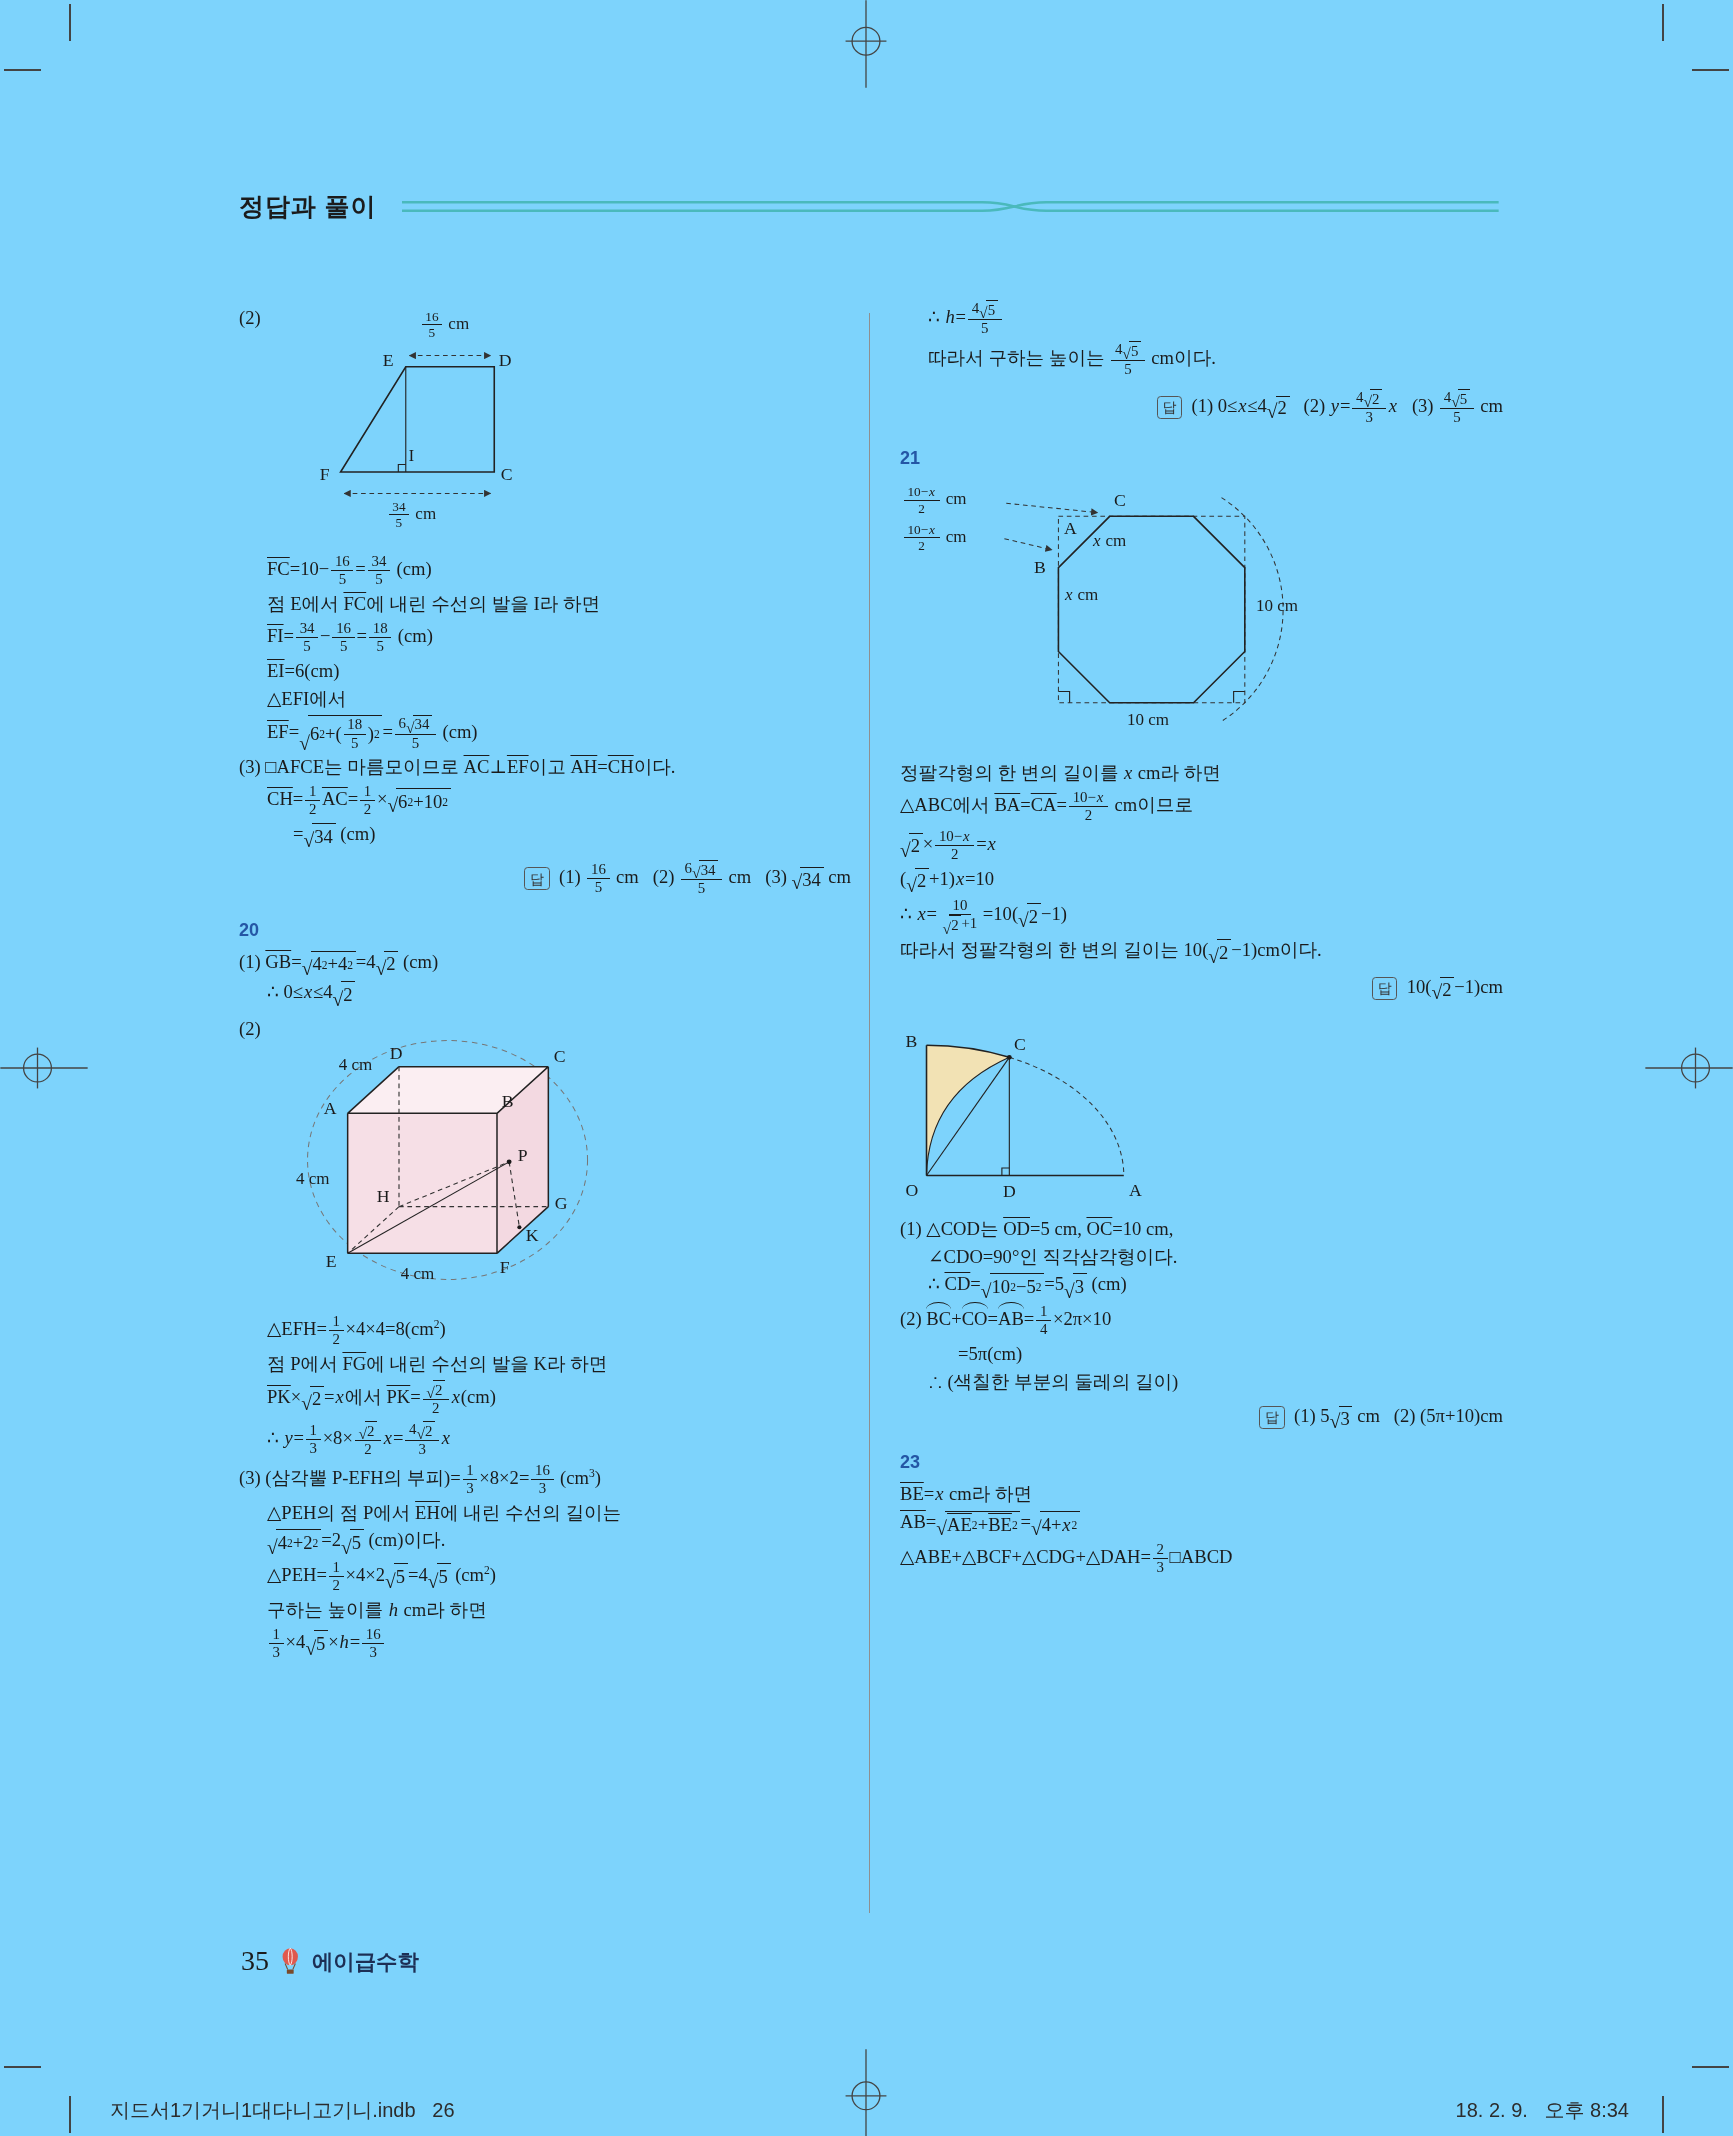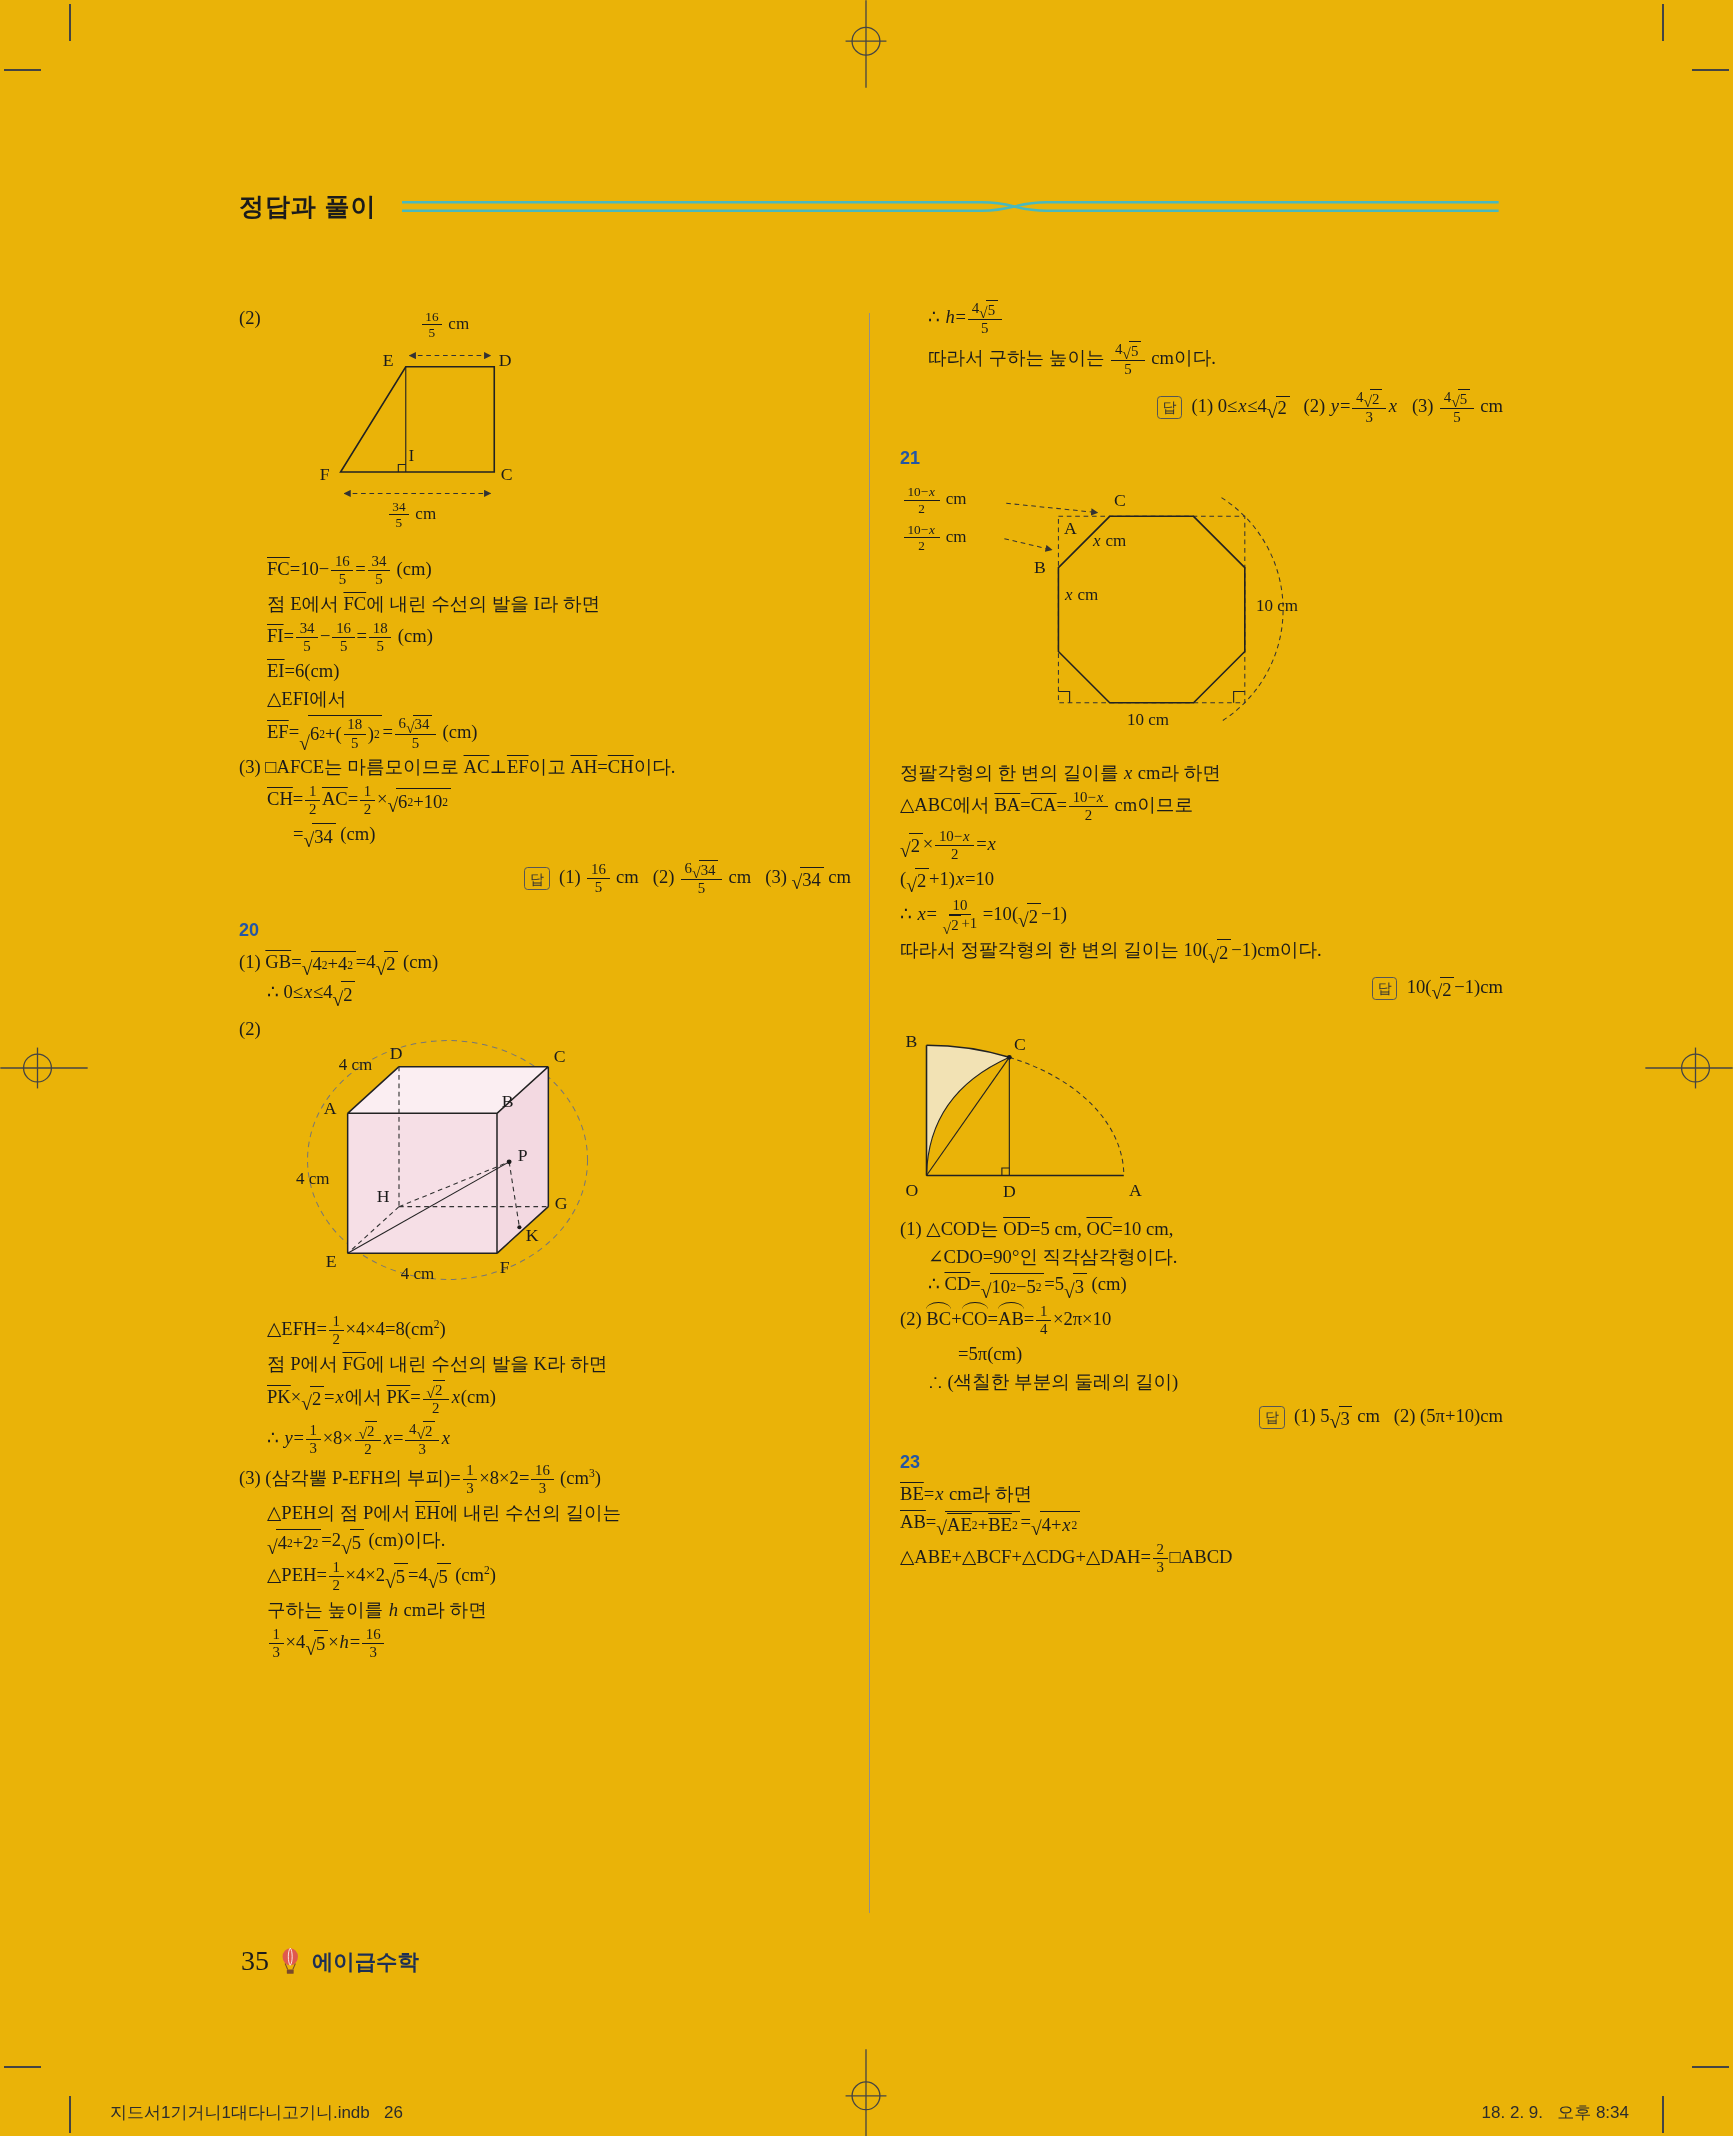--- a/index.html
+++ b/index.html
@@ -1,18 +1,18 @@
 <!DOCTYPE html>
 <html style="font-size:15px"><head>
 <meta charset="utf-8">
 <style>
   *{margin:0;padding:0;box-sizing:border-box}
   html,body{background:#e9e9e7}
   body{font-family:"Liberation Serif","DejaVu Serif",serif;color:#1b1b1b}
-  .page{position:relative;width:1733px;height:2137px;background:#eab308;margin:0 auto;overflow:hidden}
+  .page{position:relative;width:1733px;height:2137px;background:#7dd3fc;margin:0 auto;overflow:hidden}
 
   
   .reg{position:absolute;stroke:#444;stroke-width:1.4;fill:none}
   .tick{position:absolute;background:#444}
 
   
   .hdr{position:absolute;left:239px;top:190px;width:1260px;display:flex;align-items:center}
   .hdr-title{font-family:"Liberation Sans",sans-serif;font-weight:bold;font-size:25px;letter-spacing:0.9px;white-space:nowrap}
   .hdr-rule{flex:1;margin-left:26px;height:13px}
 
@@ -56,21 +56,21 @@
   .thin{fill:none;stroke:#222;stroke-width:1.2}
   .dash{fill:none;stroke:#333;stroke-width:1.1;stroke-dasharray:5 4}
   .dashlt{fill:none;stroke:#777;stroke-width:1.1;stroke-dasharray:6 5}
   .edge{fill:none;stroke:#222;stroke-width:1.6}
   .hid{fill:none;stroke:#333;stroke-width:1.2;stroke-dasharray:5 4}
 
   
   .pgfoot{position:absolute;left:241px;top:1945px;display:flex;align-items:center;gap:11.2px}
   .pgnum{font-size:28px}
   .brand{font-family:"Liberation Sans",sans-serif;font-weight:bold;font-size:21.4px;color:#1d2f55}
-  .printline{position:absolute;left:110px;right:104px;bottom:13px;display:flex;justify-content:space-between;font-family:"Liberation Sans",sans-serif;font-size:17px;color:#2c2c2c}
+  .printline{position:absolute;left:110px;right:104px;bottom:13px;display:flex;justify-content:space-between;font-family:"Liberation Sans",sans-serif;font-size:20px;color:#2c2c2c}
   .printline span{white-space:pre}
 </style>
 </head>
 <body>
 
 <div class="page">
 
   <svg width="0" height="0" style="position:absolute" aria-hidden="true">
     <defs>
       <marker id="arr" viewBox="0 0 10 10" refX="9" refY="5" markerWidth="7" markerHeight="7" orient="auto-start-reverse">

